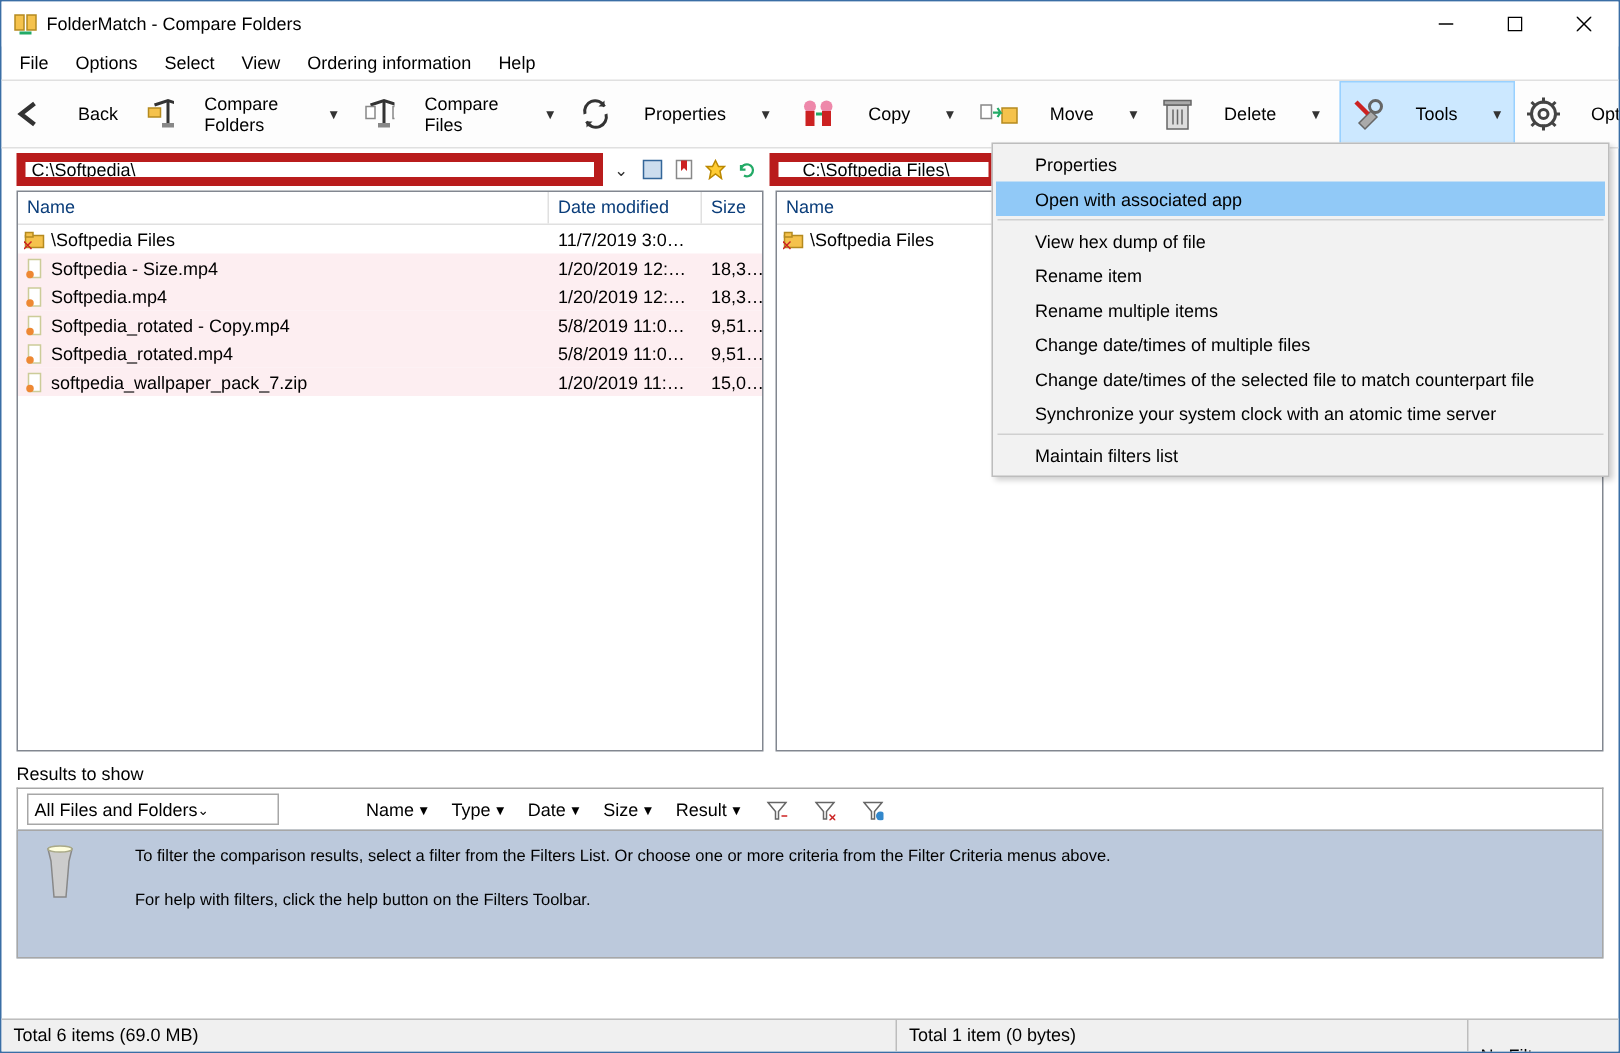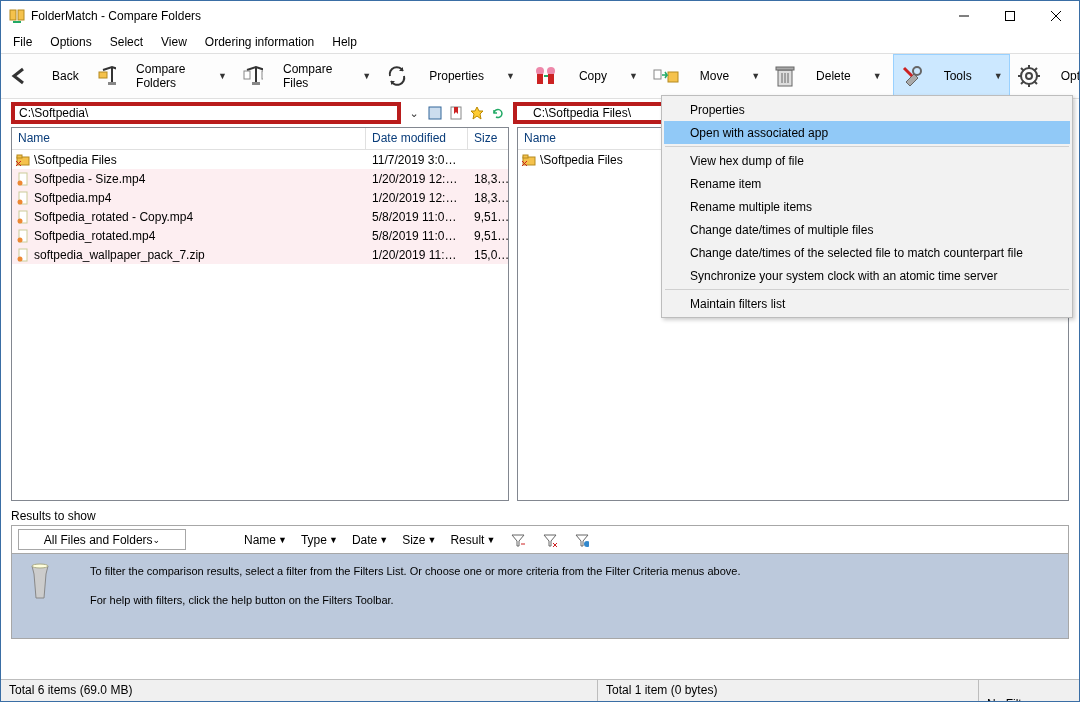--- a/index.html
+++ b/index.html
@@ -14,21 +14,21 @@
 .toolbar { height: 46px; display: flex; align-items: center; border-top: 1px solid #e0e0e0; border-bottom: 1px solid #e0e0e0; background: #fdfdfd; position: relative; }
 .tbtn { height: 44px; display: flex; align-items: center; padding: 0 6px; gap: 20px; border: 1px solid transparent; }
 .tbtn span.lbl { font-size: 12px; }
 .tbtn .chev { font-size: 9px; color: #333; padding-left: 2px; }
 .tsep { width: 1px; height: 36px; background: #e0e0e0; margin: 0 2px; }
 .active-tbtn { background: #cce8ff !important; border: 1px solid #99d1ff !important; }
 .pathrow { height: 28px; display: flex; align-items: center; padding: 4px 10px; gap: 6px; }
 .pathrow .half { display: flex; align-items: center; gap: 4px; }
 .pathrow .half.left { width: 496px; }
 .pathrow .half.right { flex: 1; }
-.path-input { height: 22px; border: 4px solid #b91c1c; padding: 0 4px; font-size: 12px; background: #fff; }
+.path-input { height: 22px; border: 6px solid #b91c1c; padding: 0 4px; font-size: 12px; background: #fff; }
 .pathrow .left .path-input { width: 410px; }
 .pathrow .right .path-input { width: 152px; padding-left: 16px; }
 .mini-btn { width: 18px; height: 22px; display: flex; align-items: center; justify-content: center; font-size: 11px; color: #333; }
 .panes { flex: 0 0 380px; display: flex; padding: 0 10px 6px 10px; gap: 8px; }
 .pane { border: 1px solid #828790; background: #fff; display: flex; flex-direction: column; overflow: hidden; }
 .pane.left { width: 498px; }
 .pane.right { flex: 1; }
 .pane-header { height: 22px; display: flex; border-bottom: 1px solid #e0e0e0; font-size: 12px; color: #0a3d7a; background: #fff; }
 .pane-header .col { padding: 3px 6px; border-right: 1px solid #e0e0e0; }
 .pane-header .col.name { flex: 1; }
@@ -37,21 +37,21 @@
 .pane-rows { flex: 1; overflow: auto; }
 .row { height: 19px; display: flex; align-items: center; font-size: 12px; padding-left: 2px; }
 .row .rname { flex: 1; display: flex; align-items: center; gap: 4px; padding-left: 2px; }
 .row .rdate { width: 102px; padding-left: 6px; }
 .row .rsize { width: 40px; padding-left: 6px; }
 .row.tinted { background: #fdeef1; }
 .ficon { width: 14px; height: 14px; display: inline-flex; align-items: center; justify-content: center; }
 .results { padding: 2px 10px 0 10px; }
 .results .lbl { font-size: 12px; padding-bottom: 2px; }
 .res-bar { height: 28px; display: flex; align-items: center; gap: 14px; border: 1px solid #a7a7a7; border-bottom: none; padding: 0 6px; background: #fff; }
-.res-select { width: 168px; height: 21px; border: 1px solid #a7a7a7; font-size: 12px; padding: 0 4px; display: flex; align-items: center; justify-content: center; }
+.res-select { width: 168px; height: 21px; border: 1px solid #a7a7a7; font-size: 12px; padding: 0 4px; display: flex; align-items: center; justify-content: flex-start; }
 .res-chip { font-size: 12px; display: flex; align-items: center; gap: 2px; }
 .res-chip .chev { font-size: 9px; }
 .res-icon { width: 18px; height: 18px; display: flex; align-items: center; justify-content: center; }
 .hint-box { border: 1px solid #a7a7a7; background: #bcc9dc; padding: 8px 12px; display: flex; gap: 34px; min-height: 86px; }
 .hint-box .txt { font-size: 11px; color: #000; line-height: 1.7; }
 .statusbar { height: 22px; border-top: 1px solid #bdbdbd; display: flex; font-size: 12px; background: #f0f0f0; }
 .statusbar .cell { padding: 3px 8px; border-right: 1px solid #bdbdbd; }
 .statusbar .cell.a { width: 597px; }
 .statusbar .cell.b { flex: 1; }
 .statusbar .cell.c { width: 100px; border-right: none; margin-top: 14px; }

